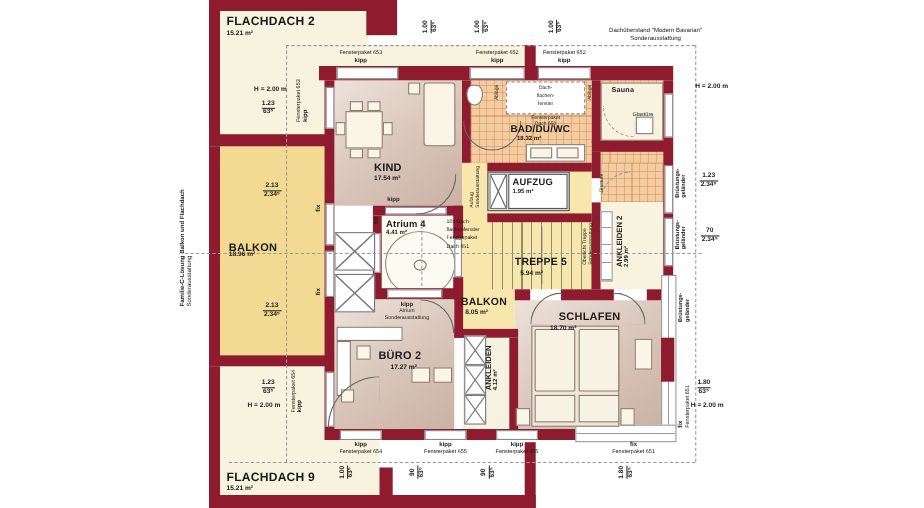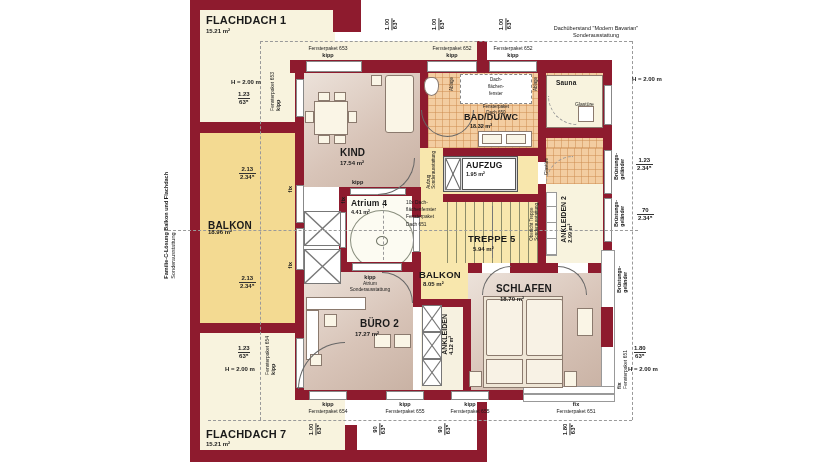--- a/index.html
+++ b/index.html
@@ -190,50 +190,50 @@
   <div class="arc tr" style="left:382px;top:272px;width:30px;height:30px"></div>
   <div class="arc tl" style="left:298px;top:342px;width:46px;height:46px"></div>
 
   <div class="dl" style="left:260px;top:41px;width:372px"></div>
   <div class="dlv" style="left:260px;top:41px;height:379px"></div>
   <div class="dlv" style="left:632px;top:41px;height:379px"></div>
   <div class="dl" style="left:208px;top:420px;width:424px"></div>
   <div class="dl" style="left:168px;top:230px;width:470px"></div>
   <div class="dlv" style="left:383px;top:200px;height:60px"></div>
 
-  <div class="name" style="left:206px;top:14px;font-size:11px">FLACHDACH 1</div>
+  <div class="name" style="left:206px;top:14px;font-size:11px">FLACHDACH 2</div>
   <div class="area" style="left:206px;top:28px">15.21 m²</div>
-  <div class="name" style="left:206px;top:428px;font-size:11px">FLACHDACH 7</div>
+  <div class="name" style="left:206px;top:428px;font-size:11px">FLACHDACH 9</div>
   <div class="area" style="left:206px;top:441px">15.21 m²</div>
   <div class="name" style="left:208px;top:220px">BALKON</div>
   <div class="area" style="left:208px;top:229px">18.96 m²</div>
   <div class="name" style="left:340px;top:147px">KIND</div>
   <div class="area" style="left:340px;top:160px">17.54 m²</div>
   <div class="name" style="left:464px;top:112px;font-size:9px">BAD/DU/WC</div>
   <div class="area" style="left:470px;top:123px;font-size:5.5px">18.32 m²</div>
   <div class="name" style="left:556px;top:79px;font-size:6.5px">Sauna</div>
   <div class="name" style="left:466px;top:160px;font-size:8.5px">AUFZUG</div>
   <div class="area" style="left:466px;top:171px;font-size:5.5px">1.95 m²</div>
   <div class="name" style="left:351px;top:198px;font-size:8.5px">Atrium 4</div>
   <div class="area" style="left:351px;top:209px;font-size:5.5px">4.41 m²</div>
   <div class="name" style="left:468px;top:233px;font-size:9.5px">TREPPE 5</div>
   <div class="area" style="left:473px;top:246px">5.94 m²</div>
   <div class="name" style="left:419px;top:269px;font-size:9.5px">BALKON</div>
   <div class="area" style="left:423px;top:281px">8.05 m²</div>
-  <div class="name" style="left:360px;top:318px">BÜRO 2</div>
+  <div class="name" style="left:344px;top:318px">BÜRO 2</div>
   <div class="area" style="left:355px;top:331px">17.27 m²</div>
   <div class="vwrap" style="left:441px;top:314px">
     <span class="v" style="font-weight:bold;font-size:7px">ANKLEIDEN</span>
     <span class="v" style="font-weight:bold;font-size:5.5px">4.12 m²</span>
   </div>
   <div class="vwrap" style="left:560px;top:196px">
     <span class="v" style="font-weight:bold;font-size:7px">ANKLEIDEN 2</span>
     <span class="v" style="font-weight:bold;font-size:5.5px">2.99 m²</span>
   </div>
-  <div class="name" style="left:496px;top:283px">SCHLAFEN</div>
+  <div class="name" style="left:508px;top:283px">SCHLAFEN</div>
   <div class="area" style="left:500px;top:296px">18.70 m²</div>
 
   <div class="wl" style="left:296px;top:45px;width:64px">
     <span>Fensterpaket 653</span><br>
     <b>kipp</b>
   </div>
   <div class="wl" style="left:421px;top:45px;width:62px">
     <span>Fensterpaket 652</span><br>
     <b>kipp</b>
   </div>

